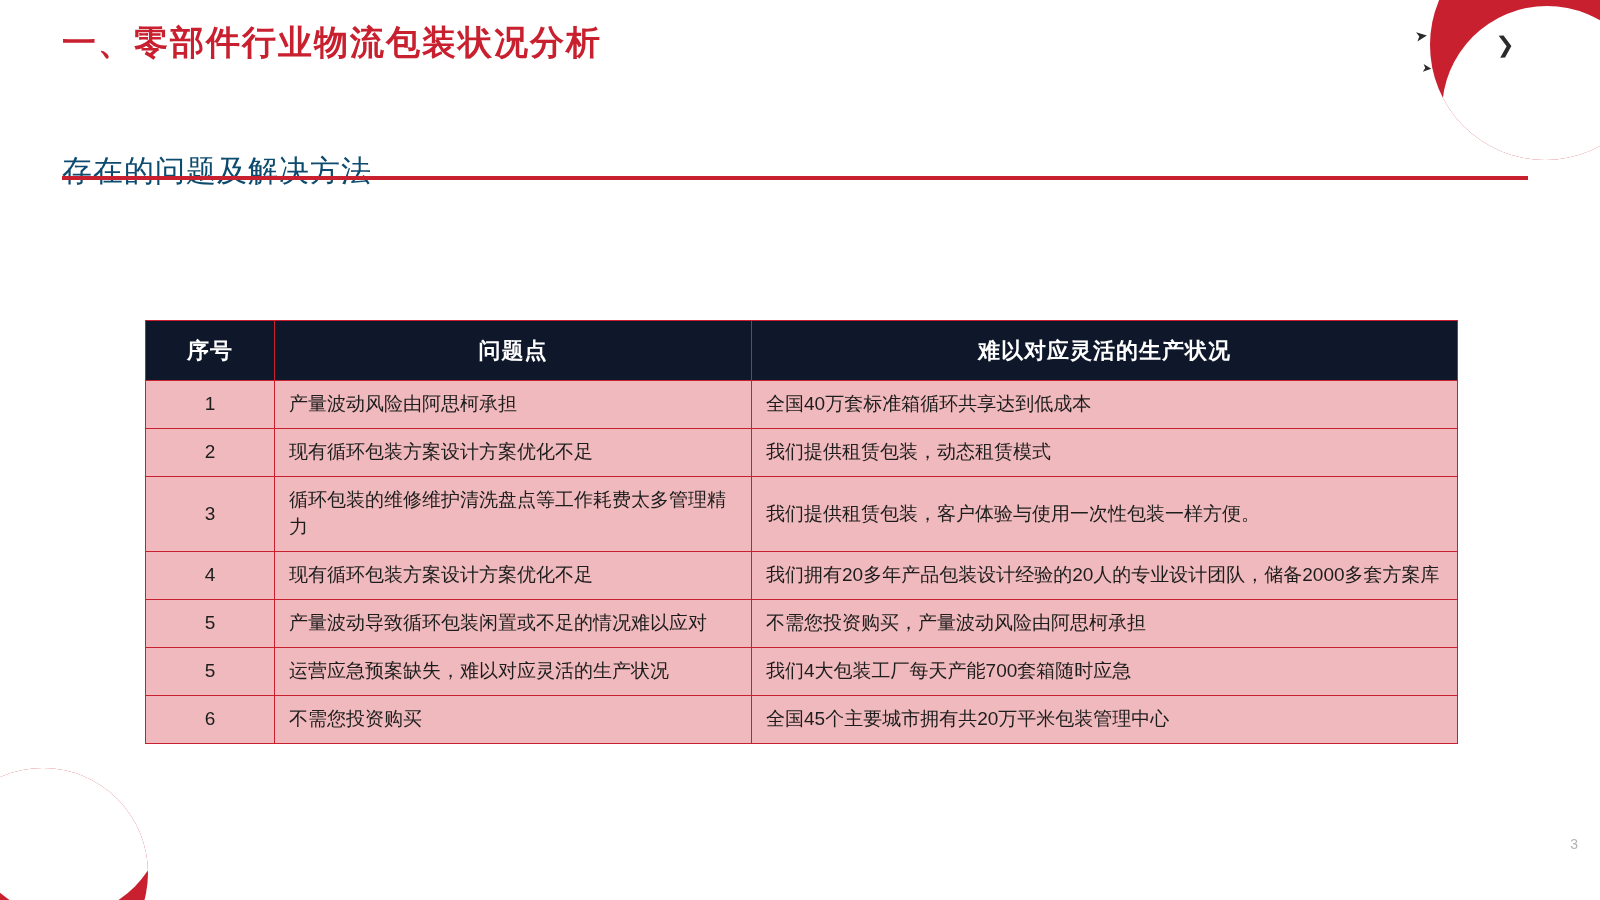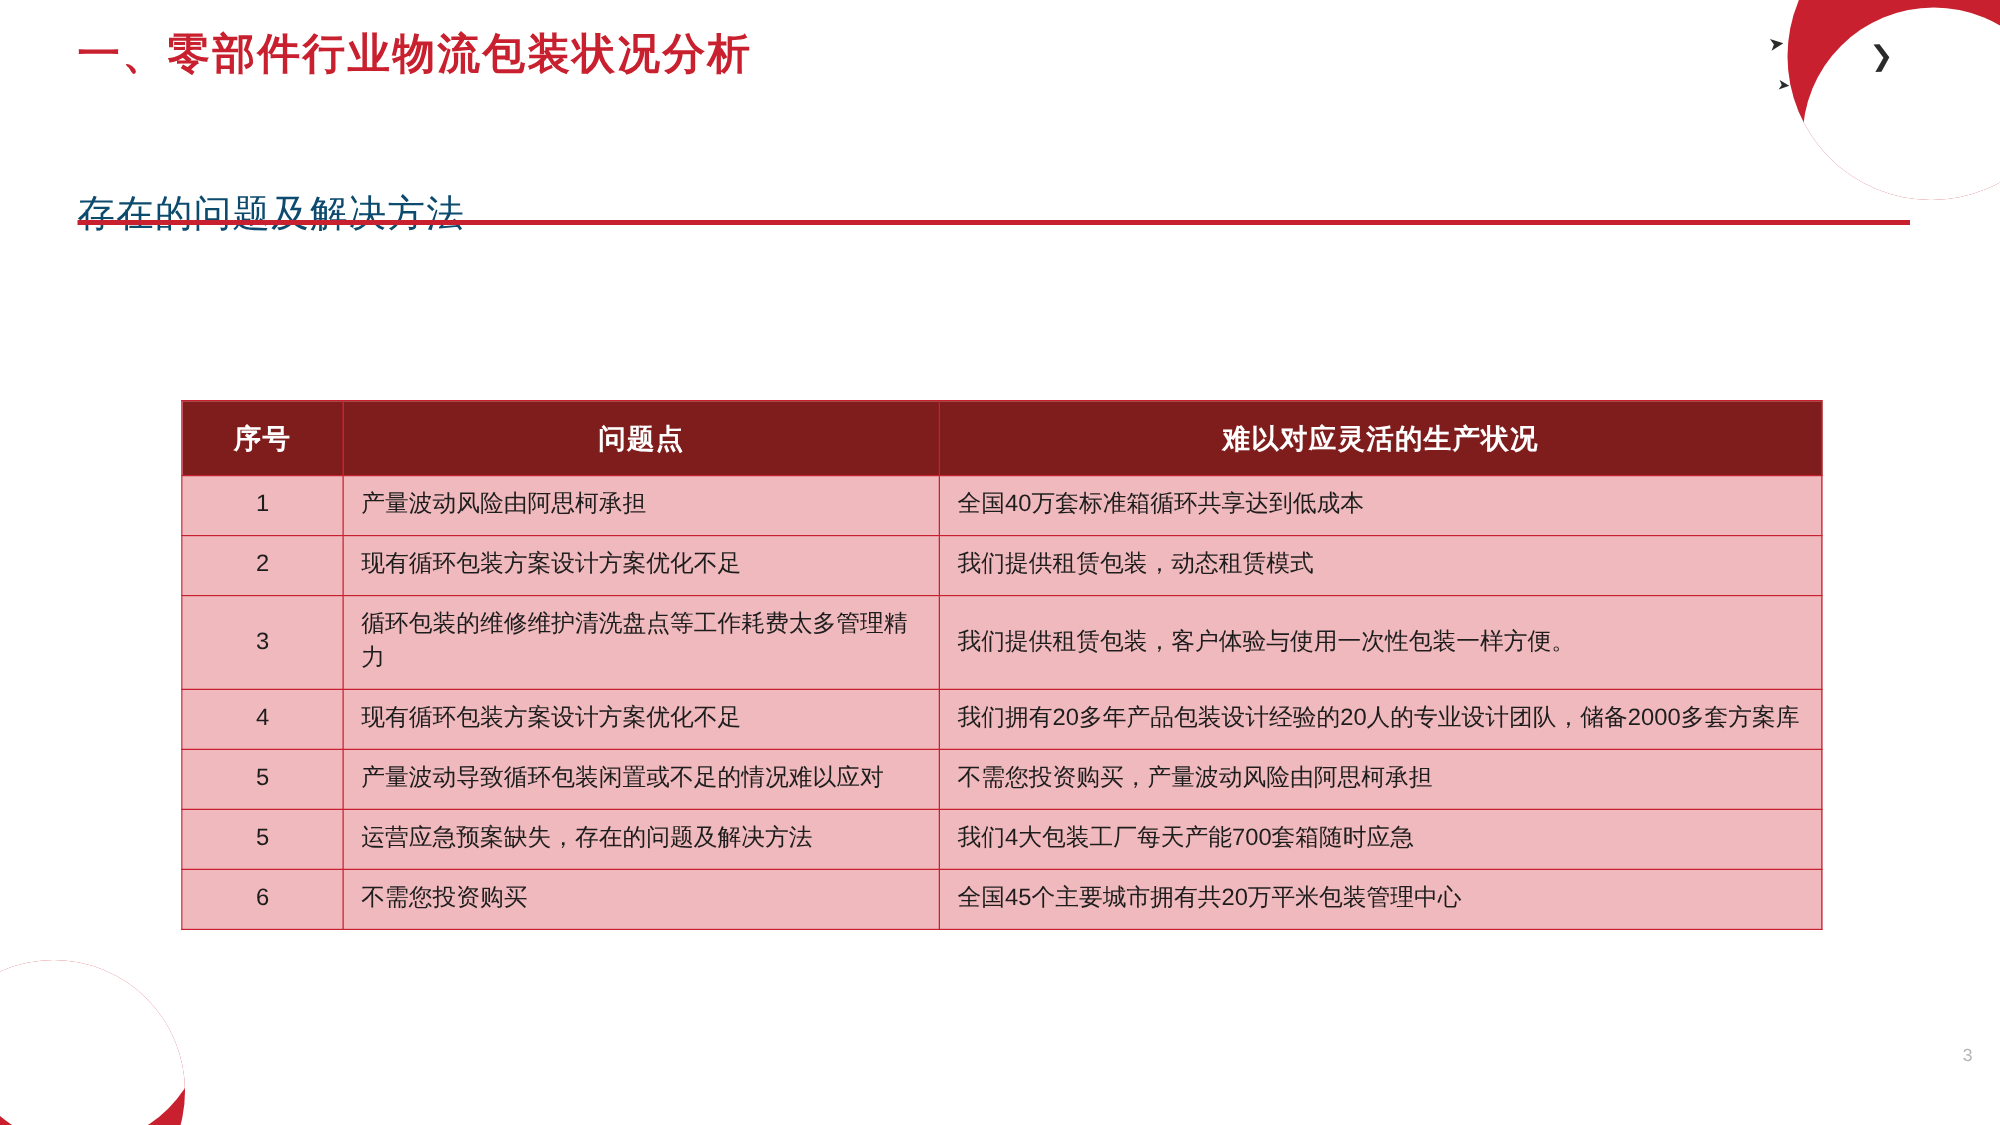--- a/index.html
+++ b/index.html
@@ -114,21 +114,21 @@
   }
   table.issue-table th,
   table.issue-table td {
     border: 1.5px solid #c8202e;
     padding: 10px 14px;
     font-size: 19px;
     vertical-align: middle;
     line-height: 1.42;
   }
   table.issue-table thead th {
-    background: #7f1d1d;
+    background: #0f172a;
     color: #ffffff;
     font-size: 22px;
     font-weight: bold;
     text-align: center;
     padding-top: 14px;
     padding-bottom: 14px;
     letter-spacing: 1px;
   }
   table.issue-table tbody td {
     background: #f0b9bd;
@@ -192,21 +192,21 @@
         <td class="col-problem">现有循环包装方案设计方案优化不足</td>
         <td class="col-solution">我们拥有20多年产品包装设计经验的20人的专业设计团队，储备2000多套方案库</td>
       </tr>
       <tr>
         <td class="col-no">5</td>
         <td class="col-problem">产量波动导致循环包装闲置或不足的情况难以应对</td>
         <td class="col-solution">不需您投资购买，产量波动风险由阿思柯承担</td>
       </tr>
       <tr>
         <td class="col-no">5</td>
-        <td class="col-problem">运营应急预案缺失，存在的问题及解决方法</td>
+        <td class="col-problem">运营应急预案缺失，难以对应灵活的生产状况</td>
         <td class="col-solution">我们4大包装工厂每天产能700套箱随时应急</td>
       </tr>
       <tr>
         <td class="col-no">6</td>
         <td class="col-problem">不需您投资购买</td>
         <td class="col-solution">全国45个主要城市拥有共20万平米包装管理中心</td>
       </tr>
     </tbody>
   </table>
 </div>

